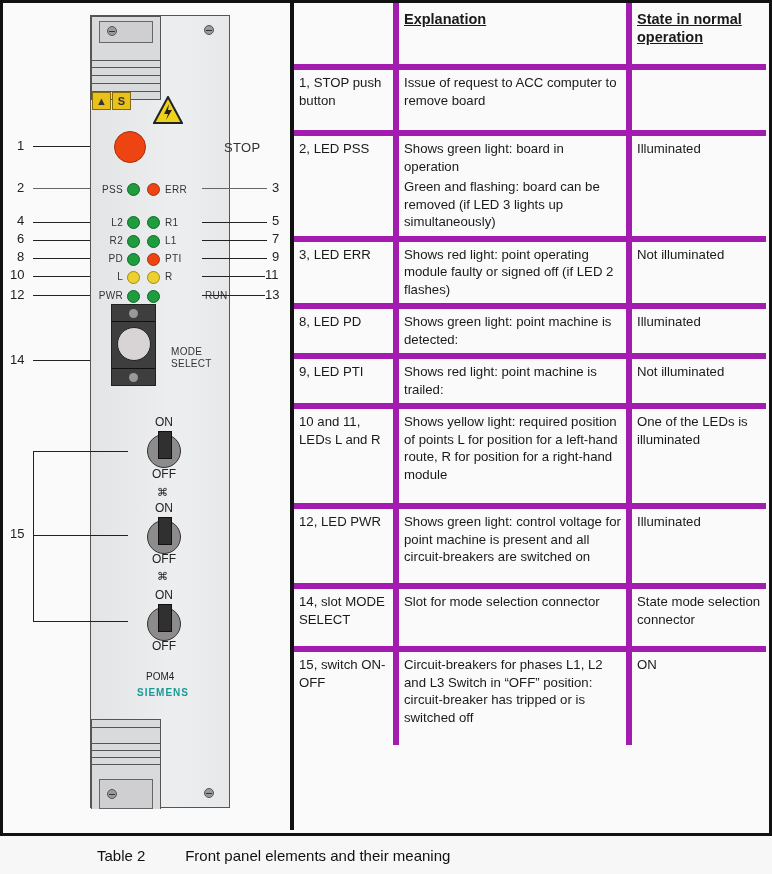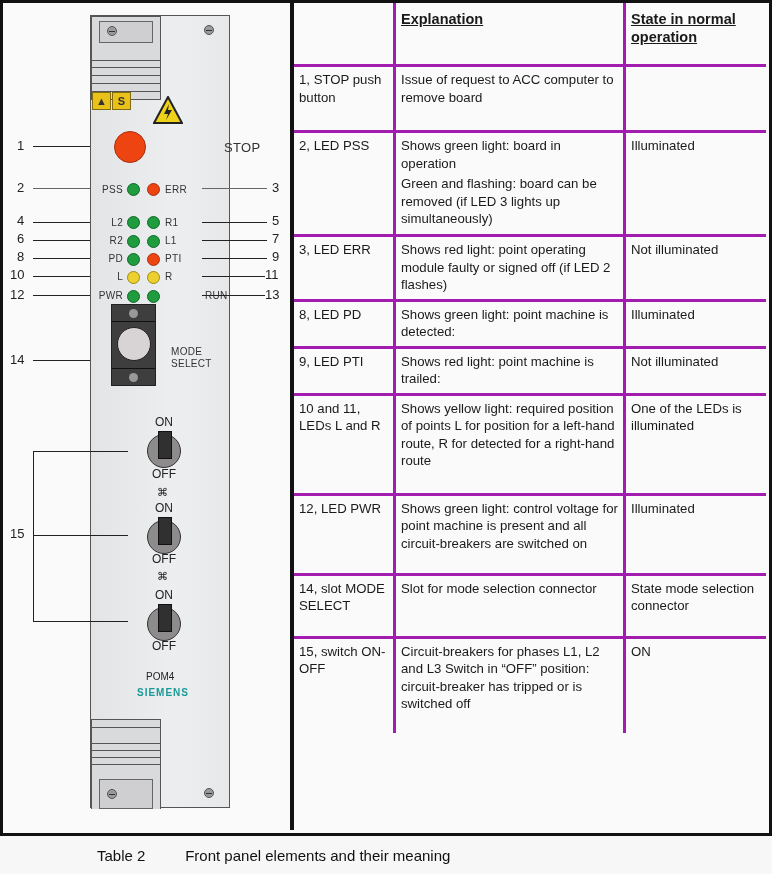--- a/index.html
+++ b/index.html
@@ -33,21 +33,21 @@
   .hash { position:absolute; left:66px; font-size:11px; color:#222; }
   .siemens { position:absolute; left:46px; top:671px; font-size:10px; font-weight:bold; color:#1a9a96; letter-spacing:1px; }
   .pom { position:absolute; left:55px; top:655px; font-size:10px; color:#222; }
 
   .callout-num { position:absolute; font-size:13px; color:#222; }
   .cline { position:absolute; height:1px; background:#222; }
   .vline { position:absolute; width:1px; background:#222; }
 
   
   table { position:absolute; left:294px; top:3px; width:472px; border-collapse:collapse; font-size:13.2px; line-height:17.5px; }
-  td, th { border:3px solid #a21caf; vertical-align:top; text-align:left; padding:4px 5px 5px 5px; }
+  td, th { border:6px solid #a21caf; vertical-align:top; text-align:left; padding:4px 5px 5px 5px; }
   th { font-weight:bold; font-size:14.5px; height:48px; padding-top:8px;text-decoration:underline; }
   th:first-child, td:first-child { border-left:none; }
   th:last-child, td:last-child { border-right:none; }
   thead th { border-top:none; }
   tbody tr:last-child td { border-bottom:none; }
   .c1 { width:89px; } .c2 { width:217px; }
   .para2 { margin-top:3px; }
   .caption { position:absolute; top:847px; left:97px; font-size:15px; color:#111; }
   .caption span { display:inline-block; }
 </style>
@@ -225,21 +225,21 @@
       <td>Shows green light: point machine is detected:</td>
       <td>Illuminated</td>
     </tr>
     <tr style="height:46px;">
       <td>9, LED PTI</td>
       <td>Shows red light: point machine is trailed:</td>
       <td>Not illuminated</td>
     </tr>
     <tr style="height:100px;">
       <td>10 and 11, LEDs L and R</td>
-      <td>Shows yellow light: required position of points L for position for a left-hand route, R for detected for a right-hand route</td>
+      <td>Shows yellow light: required position of points L for position for a left-hand route, R for position for a right-hand module</td>
       <td>One of the LEDs is illuminated</td>
     </tr>
     <tr style="height:80px;">
       <td>12, LED PWR</td>
       <td>Shows green light: control voltage for point machine is present and all circuit-breakers are switched on</td>
       <td>Illuminated</td>
     </tr>
     <tr style="height:63px;">
       <td>14, slot MODE SELECT</td>
       <td>Slot for mode selection connector</td>

